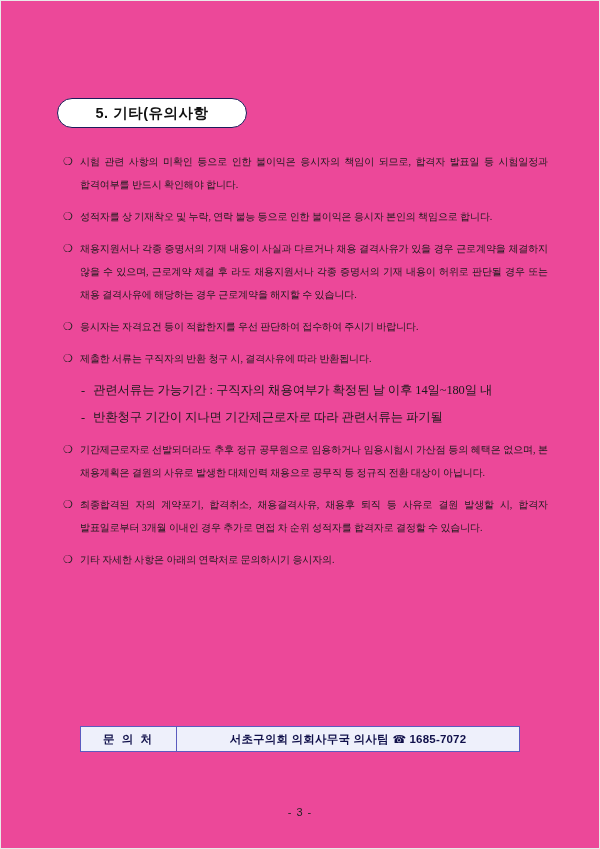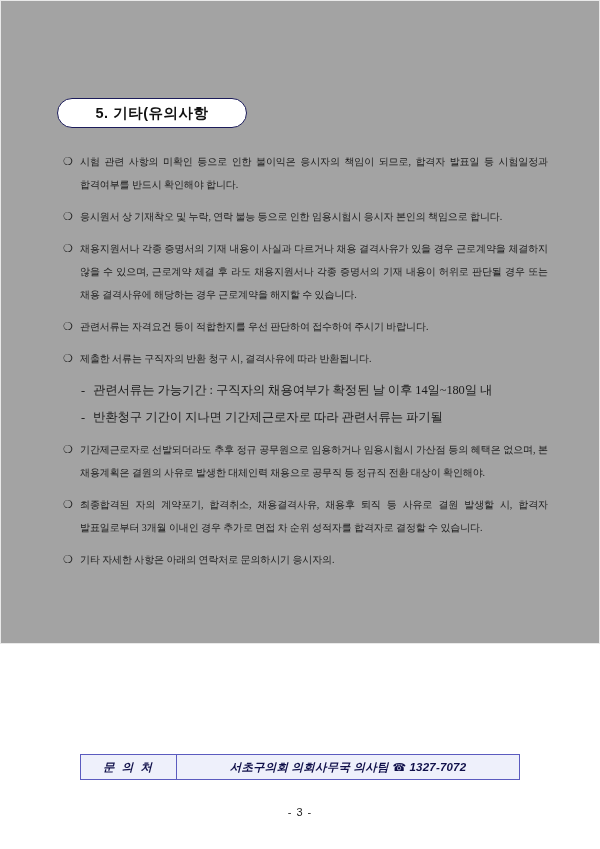--- a/index.html
+++ b/index.html
@@ -11,23 +11,23 @@
     height: 849px;
     background: #ffffff;
     font-family: "Liberation Serif", "DejaVu Serif", serif;
     color: #1a1a1a;
     position: relative;
     overflow: hidden;
   }
   .page {
     position: relative;
     width: 600px;
-    height: 644px;
+    height: 849px;
     box-sizing: border-box;
-    background: #a3a3a3;
+    background: #ec4899;
   }
   
   .page::after {
     content: "";
     position: absolute;
     inset: 0;
     border: 1px solid #e9e9e9;
     pointer-events: none;
   }
 
@@ -94,29 +94,28 @@
     flex: 0 0 auto;
     width: 12px;
   }
   .subitem-text {
     flex: 1 1 auto;
   }
 
   .contact-box {
     position: absolute;
     left: 80px;
-    top: 754px;
+    top: 726px;
     width: 440px;
     height: 26px;
     border: 1px solid #5b5bbf;
     background: #eef0fb;
     box-sizing: border-box;
     display: flex;
     align-items: stretch;
-    font-style: italic;
   }
   .contact-label {
     flex: 0 0 95px;
     display: flex;
     align-items: center;
     justify-content: center;
     border-right: 1px solid #5b5bbf;
     font-family: "Liberation Sans", "DejaVu Sans", sans-serif;
     font-weight: bold;
     font-size: 11.5px;
@@ -162,69 +161,69 @@
 
   <div class="content">
 
     <div class="item">
       <div class="bullet">❍</div>
       <div class="item-text">시험 관련 사항의 미확인 등으로 인한 불이익은 응시자의 책임이 되므로, 합격자 발표일 등 시험일정과 합격여부를 반드시 확인해야 합니다.</div>
     </div>
 
     <div class="item">
       <div class="bullet">❍</div>
-      <div class="item-text">응시원서 상 기재착오 및 누락, 연락 불능 등으로 인한 임용시험시 응시자 본인의 책임으로 합니다.</div>
+      <div class="item-text">성적자를 상 기재착오 및 누락, 연락 불능 등으로 인한 불이익은 응시자 본인의 책임으로 합니다.</div>
     </div>
 
     <div class="item">
       <div class="bullet">❍</div>
       <div class="item-text">채용지원서나 각종 증명서의 기재 내용이 사실과 다르거나 채용 결격사유가 있을 경우 근로계약을 체결하지 않을 수 있으며, 근로계약 체결 후 라도 채용지원서나 각종 증명서의 기재 내용이 허위로 판단될 경우 또는 채용 결격사유에 해당하는 경우 근로계약을 해지할 수 있습니다.</div>
     </div>
 
     <div class="item">
       <div class="bullet">❍</div>
-      <div class="item-text">관련서류는 자격요건 등이 적합한지를 우선 판단하여 접수하여 주시기 바랍니다.</div>
+      <div class="item-text">응시자는 자격요건 등이 적합한지를 우선 판단하여 접수하여 주시기 바랍니다.</div>
     </div>
 
     <div class="item">
       <div class="bullet">❍</div>
       <div class="item-text">제출한 서류는 구직자의 반환 청구 시, 결격사유에 따라 반환됩니다.</div>
     </div>
 
     <div class="subitem">
       <div class="dash">-</div>
       <div class="subitem-text">관련서류는 가능기간 : 구직자의 채용여부가 확정된 날 이후 14일~180일 내</div>
     </div>
 
     <div class="subitem">
       <div class="dash">-</div>
       <div class="subitem-text">반환청구 기간이 지나면 기간제근로자로 따라 관련서류는 파기될</div>
     </div>
 
     <div class="item" style="margin-top:9px;">
       <div class="bullet">❍</div>
-      <div class="item-text">기간제근로자로 선발되더라도 추후 정규 공무원으로 임용하거나 임용시험시 가산점 등의 혜택은 없으며, 본 채용계획은 결원의 사유로 발생한 대체인력 채용으로 공무직 등 정규직 전환 대상이 확인해야.</div>
+      <div class="item-text">기간제근로자로 선발되더라도 추후 정규 공무원으로 임용하거나 임용시험시 가산점 등의 혜택은 없으며, 본 채용계획은 결원의 사유로 발생한 대체인력 채용으로 공무직 등 정규직 전환 대상이 아닙니다.</div>
     </div>
 
     <div class="item">
       <div class="bullet">❍</div>
       <div class="item-text">최종합격된 자의 계약포기, 합격취소, 채용결격사유, 채용후 퇴직 등 사유로 결원 발생할 시, 합격자 발표일로부터 3개월 이내인 경우 추가로 면접 차 순위 성적자를 합격자로 결정할 수 있습니다.</div>
     </div>
 
     <div class="item">
       <div class="bullet">❍</div>
       <div class="item-text">기타 자세한 사항은 아래의 연락처로 문의하시기 응시자의.</div>
     </div>
 
   </div>
 
   <div class="contact-box">
     <div class="contact-label">문 의 처</div>
     <div class="contact-value">
       <span>서초구의회 의회사무국 의사팀</span>
       <span class="phone-icon">☎</span>
-      <span>1327-7072</span>
+      <span>1685-7072</span>
     </div>
   </div>
 
   <div class="page-number">- 3 -</div>
 
 </div>
 
 </body></html>

